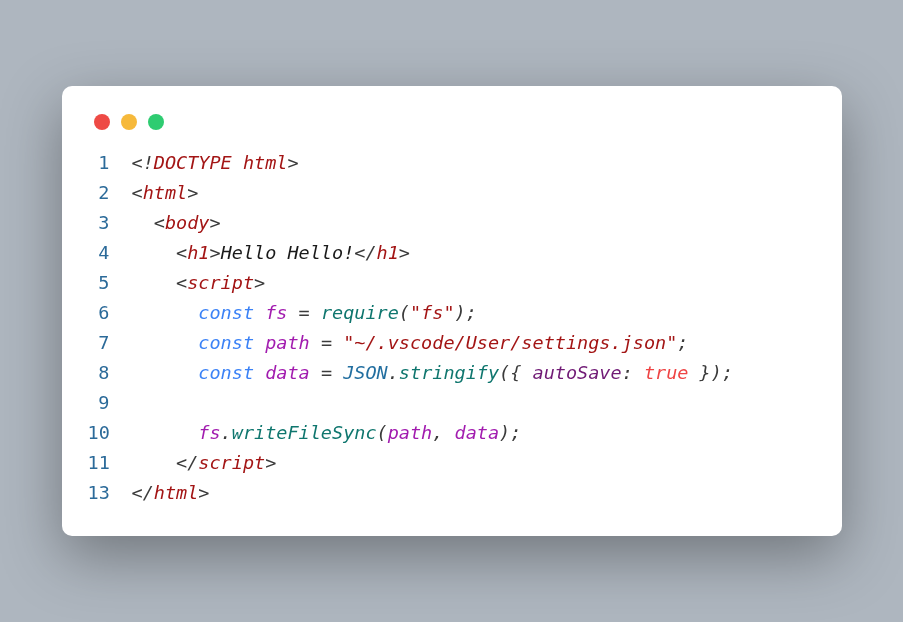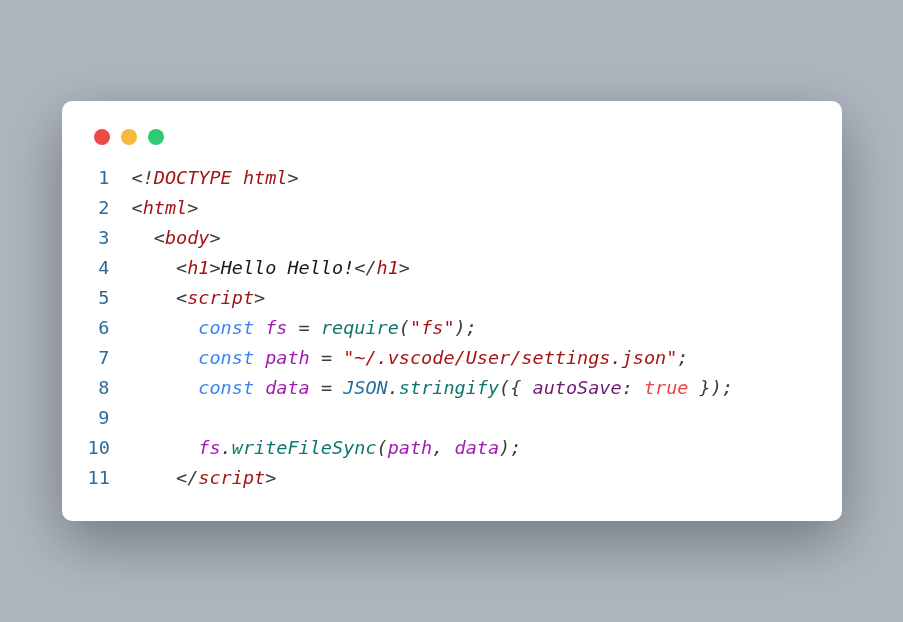--- a/index.html
+++ b/index.html
@@ -74,14 +74,15 @@
       <div class="line"><span class="lineno">2</span><span class="content"><span class="c-punc">&lt;</span><span class="c-tag">html</span><span class="c-punc">&gt;</span></span></div>
       <div class="line"><span class="lineno">3</span><span class="content"><span class="c-text">  </span><span class="c-punc">&lt;</span><span class="c-tag">body</span><span class="c-punc">&gt;</span></span></div>
       <div class="line"><span class="lineno">4</span><span class="content"><span class="c-text">    </span><span class="c-punc">&lt;</span><span class="c-tag">h1</span><span class="c-punc">&gt;</span><span class="c-text">Hello Hello!</span><span class="c-punc">&lt;/</span><span class="c-tag">h1</span><span class="c-punc">&gt;</span></span></div>
       <div class="line"><span class="lineno">5</span><span class="content"><span class="c-text">    </span><span class="c-punc">&lt;</span><span class="c-tag">script</span><span class="c-punc">&gt;</span></span></div>
       <div class="line"><span class="lineno">6</span><span class="content"><span class="c-text">      </span><span class="c-kw">const</span><span class="c-text"> </span><span class="c-var">fs</span><span class="c-text"> </span><span class="c-punc">=</span><span class="c-text"> </span><span class="c-fn">require</span><span class="c-punc">(</span><span class="c-str">"fs"</span><span class="c-punc">)</span><span class="c-punc">;</span></span></div>
       <div class="line"><span class="lineno">7</span><span class="content"><span class="c-text">      </span><span class="c-kw">const</span><span class="c-text"> </span><span class="c-var">path</span><span class="c-text"> </span><span class="c-punc">=</span><span class="c-text"> </span><span class="c-str">"~/.vscode/User/settings.json"</span><span class="c-punc">;</span></span></div>
       <div class="line"><span class="lineno">8</span><span class="content"><span class="c-text">      </span><span class="c-kw">const</span><span class="c-text"> </span><span class="c-var">data</span><span class="c-text"> </span><span class="c-punc">=</span><span class="c-text"> </span><span class="c-obj">JSON</span><span class="c-punc">.</span><span class="c-fn">stringify</span><span class="c-punc">(</span><span class="c-punc">{ </span><span class="c-prop">autoSave</span><span class="c-punc">:</span><span class="c-text"> </span><span class="c-bool">true</span><span class="c-punc"> }</span><span class="c-punc">)</span><span class="c-punc">;</span></span></div>
       <div class="line"><span class="lineno">9</span><span class="content"></span></div>
       <div class="line"><span class="lineno">10</span><span class="content"><span class="c-text">      </span><span class="c-var">fs</span><span class="c-punc">.</span><span class="c-fn">writeFileSync</span><span class="c-punc">(</span><span class="c-var">path</span><span class="c-punc">,</span><span class="c-text"> </span><span class="c-var">data</span><span class="c-punc">)</span><span class="c-punc">;</span></span></div>
       <div class="line"><span class="lineno">11</span><span class="content"><span class="c-text">    </span><span class="c-punc">&lt;/</span><span class="c-tag">script</span><span class="c-punc">&gt;</span></span></div>
+      <div class="line"><span class="lineno">13</span><span class="content"><span class="c-punc">&lt;/</span><span class="c-tag">html</span><span class="c-punc">&gt;</span></span></div>
     </div>
 </div>
 
 </body></html>

